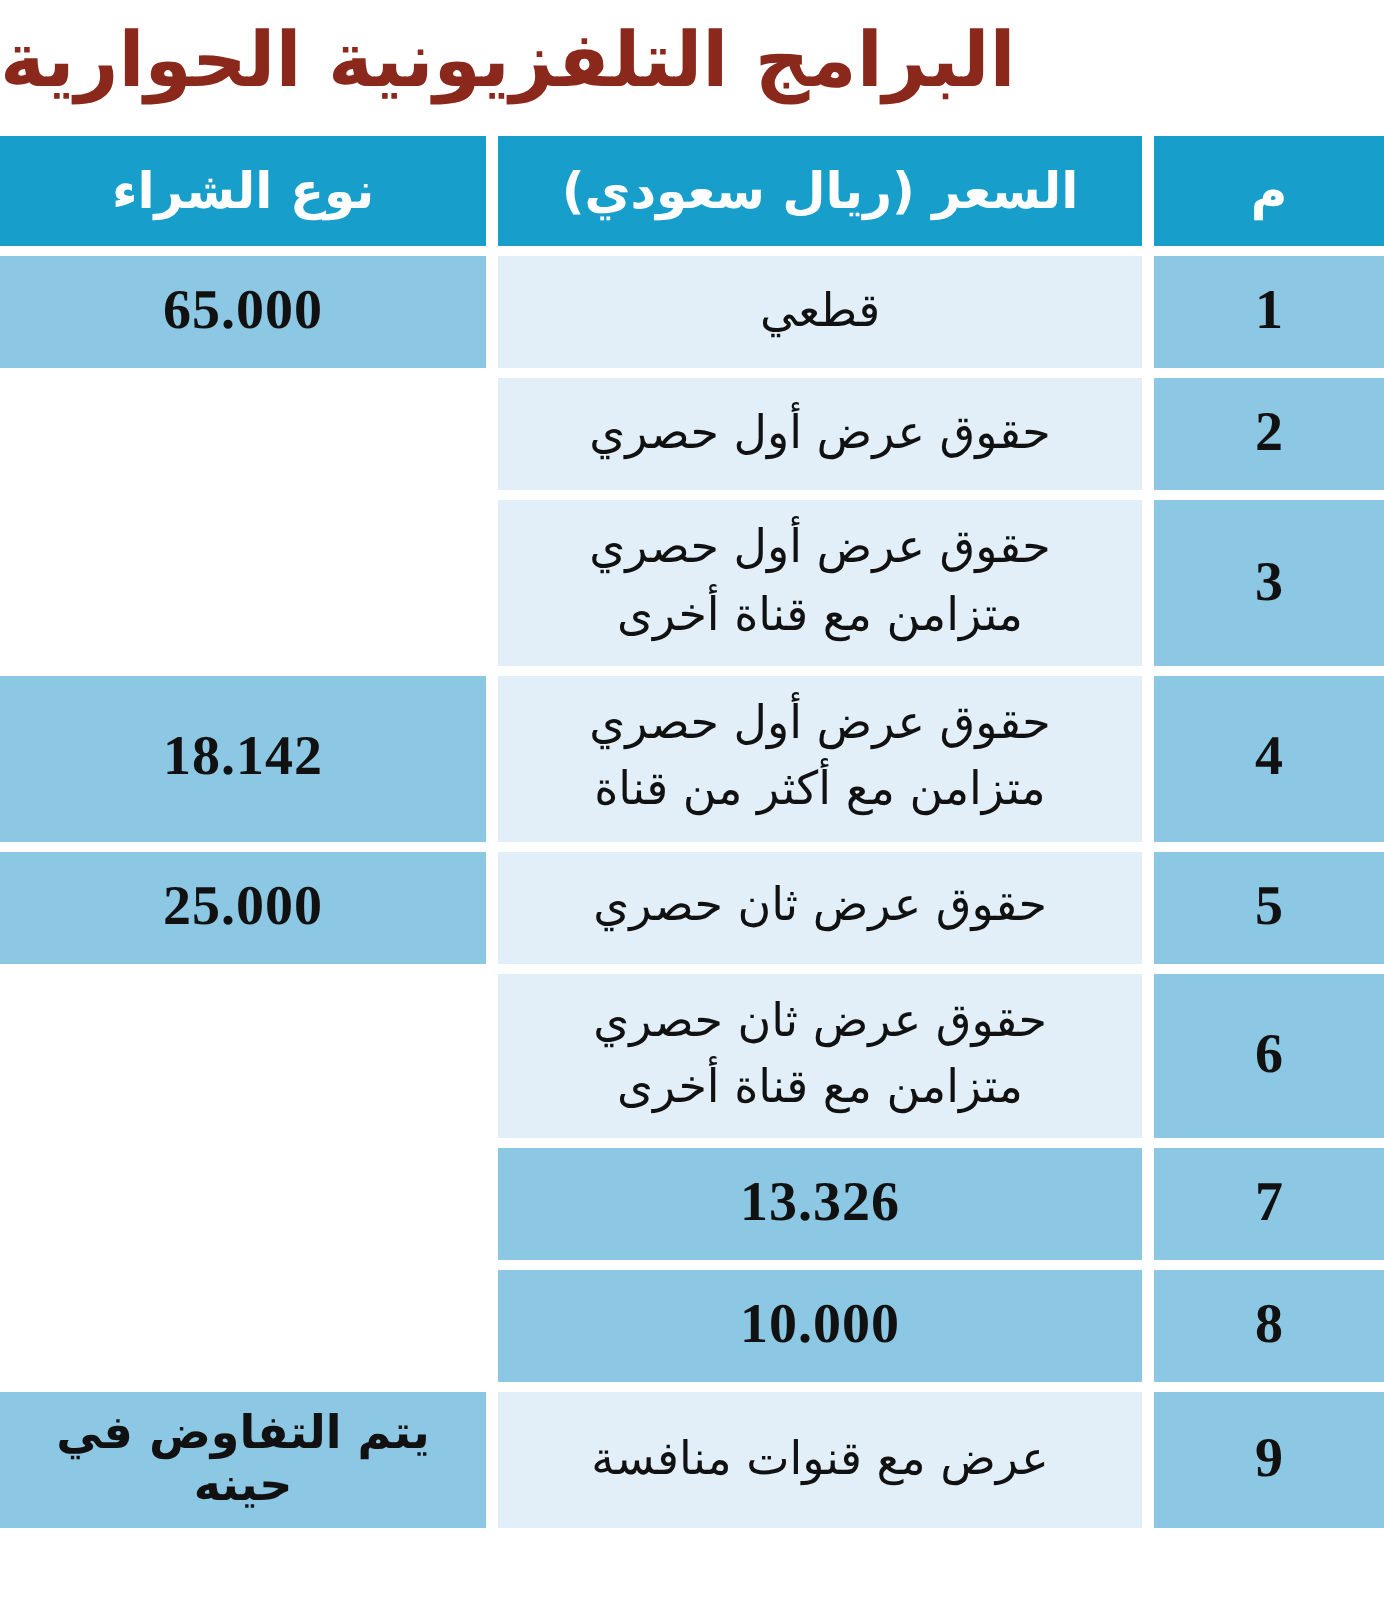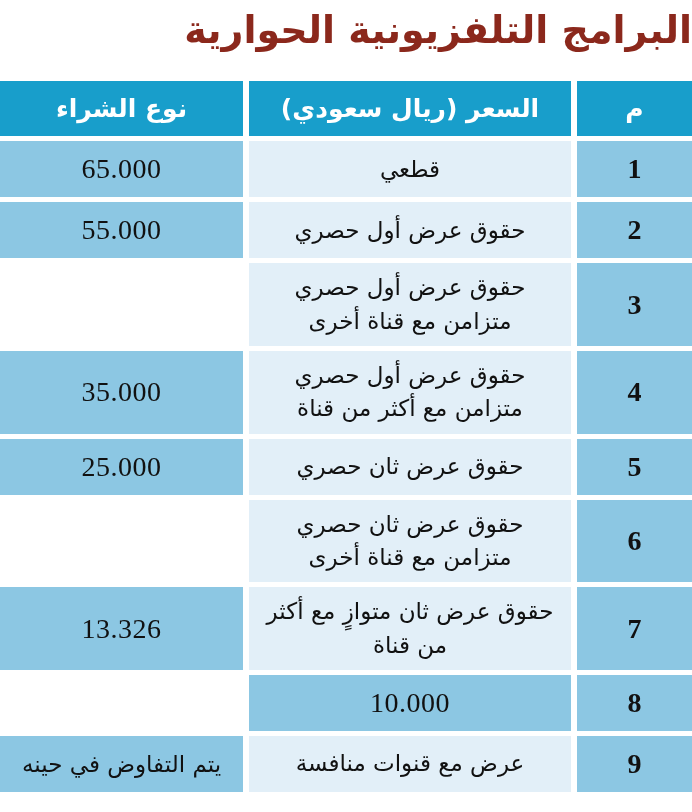--- a/index.html
+++ b/index.html
@@ -17,27 +17,27 @@
     width: 692px;
     background: #FFFFFF;
     font-family: "DejaVu Sans", sans-serif;
   }
   body {
     height: 812px;
     overflow: hidden;
     direction: rtl;
   }
   .page-title {
-    text-align: right;
+    text-align: left;
     color: var(--title-color);
     font-size: 38px;
     font-weight: 800;
     line-height: 1.4;
     padding-top: 4px;
-    margin-bottom: 24px;
+    margin-bottom: 11px;
     letter-spacing: -1px;
   }
   .pricing-table {
     width: 692px;
     background: var(--gap-color);
   }
   .trow {
     display: grid;
     grid-template-columns: 115px 322px 243px; 
     column-gap: 6px;
@@ -69,21 +69,21 @@
     font-size: 23px;
     line-height: 1.45;
     white-space: pre-line;
   }
   .cell.num-cell {
     font-family: "Liberation Serif", serif;
     font-weight: bold;
     font-size: 28px;
   }
   .cell.price-cell {
-    font-weight: normal;
+    font-weight: bold;
     font-size: 23px;
   }
   .cell.price-cell.numeric {
     font-family: "Liberation Serif", serif;
     font-size: 28px;
     letter-spacing: 0.5px;
   }
 </style>
 </head>
 <body>
@@ -100,52 +100,49 @@
   <div id="rows">
   <div class="trow">
     <div class="cell num-cell">1</div>
     <div class="cell type-cell">قطعي</div>
     <div class="cell price-cell numeric">65.000</div>
   </div>
 
   <div class="trow">
     <div class="cell num-cell">2</div>
     <div class="cell type-cell">حقوق عرض أول حصري</div>
-    <div class="cell price-cell numeric">55.000</div>
   </div>
 
   <div class="trow">
     <div class="cell num-cell">3</div>
     <div class="cell type-cell">حقوق عرض أول حصري
 متزامن مع قناة أخرى</div>
   </div>
 
   <div class="trow">
     <div class="cell num-cell">4</div>
     <div class="cell type-cell">حقوق عرض أول حصري
 متزامن مع أكثر من قناة</div>
-    <div class="cell price-cell numeric">35.000</div>
+    <div class="cell price-cell numeric">18.142</div>
   </div>
 
   <div class="trow">
     <div class="cell num-cell">5</div>
     <div class="cell type-cell">حقوق عرض ثان حصري</div>
     <div class="cell price-cell numeric">25.000</div>
   </div>
 
   <div class="trow">
     <div class="cell num-cell">6</div>
     <div class="cell type-cell">حقوق عرض ثان حصري
 متزامن مع قناة أخرى</div>
   </div>
 
   <div class="trow">
     <div class="cell num-cell">7</div>
-    <div class="cell type-cell">حقوق عرض ثان متوازٍ مع أكثر
-من قناة</div>
     <div class="cell price-cell numeric">13.326</div>
   </div>
 
   <div class="trow">
     <div class="cell num-cell">8</div>
     <div class="cell price-cell numeric">10.000</div>
   </div>
 
   <div class="trow">
     <div class="cell num-cell">9</div>

